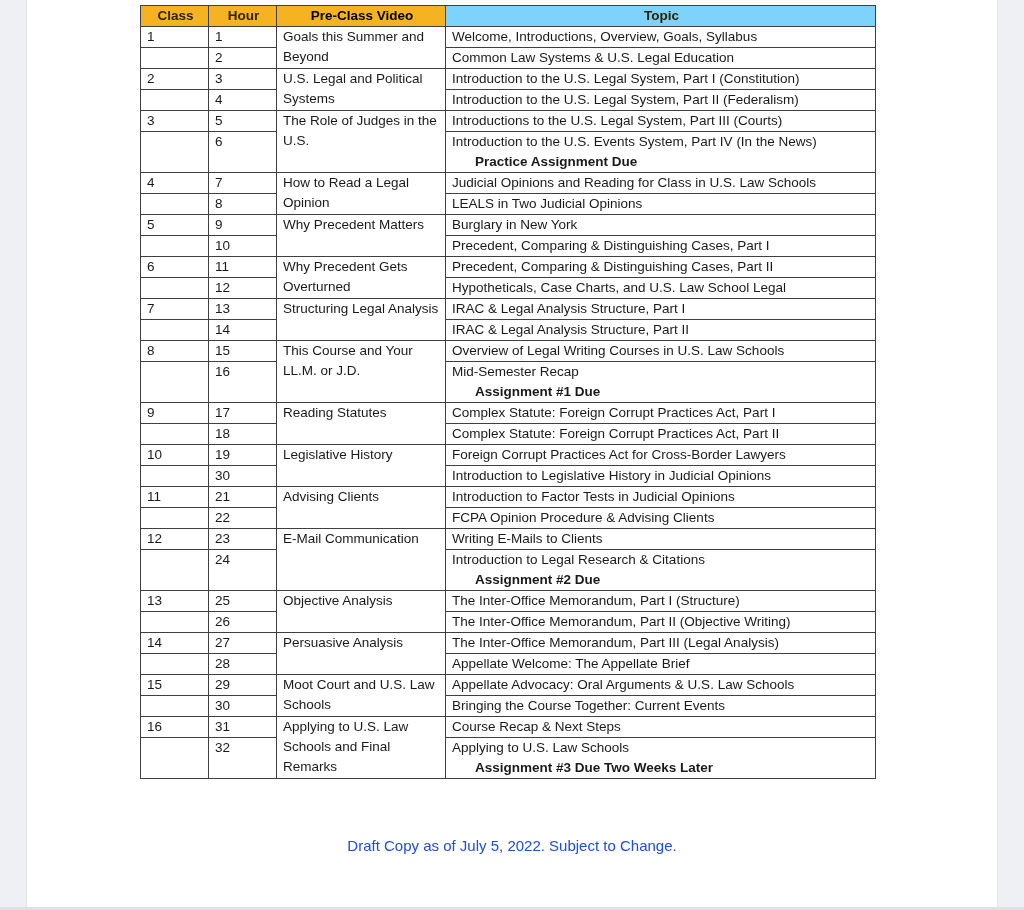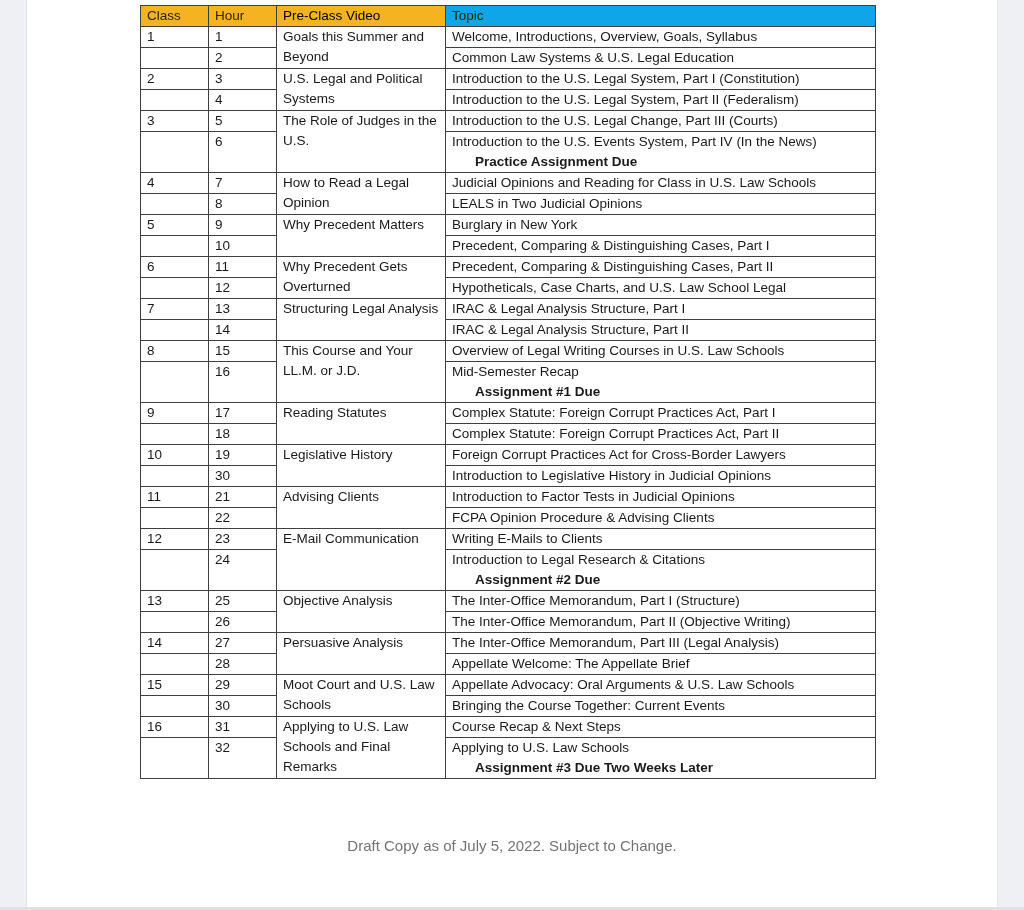--- a/index.html
+++ b/index.html
@@ -39,62 +39,63 @@
   }
   table.schedule th,
   table.schedule td {
     border: 1px solid var(--border-color, #3f3f3f);
     padding: 0 4px 0 6px;
     vertical-align: top;
     text-align: left;
     overflow: hidden;
   }
   table.schedule thead th {
-    font-weight: normal;
+    font-weight: bold;
     height: 20px;
     line-height: 20px;
     white-space: nowrap;
+    text-align: center;
   }
   td.col-class, td.col-hour, td.col-topic { height: 20px; }
   .col-class { width: 57px; }
   .col-hour  { width: 57px; }
   .col-video { width: 158px; }
   .col-topic { width: 419px; }
   td.col-video { padding-right: 10px; margin-left: 43px; }
   .topic-line {
     white-space: nowrap;
     height: 20px;
     line-height: 20px;
   }
   .topic-line.bold { font-weight: bold; padding-left: 23px; }
   .footer-note {
     position: absolute;
     left: 0;
     width: 1024px;
     top: 837px;
     text-align: center;
     font-size: 15px;
-    color: #737373;
+    color: #1d4ed8;
   }
 </style>
 </head>
 <body>
 
 <div class="screen">
   <div class="edge-strip left"></div>
   <div class="edge-strip right"></div>
   <div class="bottom-line"></div>
 
   <table class="schedule" style="--border-color: #3F3F3F;">
     <thead>
       <tr>
         <th class="col-class" style="background: rgb(245, 179, 33); color: rgb(46, 35, 0);">Class</th>
         <th class="col-hour" style="background: rgb(245, 179, 33); color: rgb(46, 35, 0);">Hour</th>
         <th class="col-video" style="background: rgb(245, 179, 33); color: #000000;">Pre-Class Video</th>
-        <th class="col-topic" style="background: #0ea5e9; color: rgb(46, 35, 0);">Topic</th>
+        <th class="col-topic" style="background: #7dd3fc; color: rgb(46, 35, 0);">Topic</th>
       </tr>
     </thead>
     <tbody>
         <tr>
           <td class="col-class">1</td>
           <td class="col-hour">1</td>
           <td class="col-video" rowspan="2">Goals this Summer and Beyond</td>
           <td class="col-topic">
             <div class="topic-line">Welcome, Introductions, Overview, Goals, Syllabus</div>
           </td>
@@ -119,21 +120,21 @@
           <td class="col-hour">4</td>
           <td class="col-topic">
             <div class="topic-line">Introduction to the U.S. Legal System, Part II (Federalism)</div>
           </td>
         </tr>
         <tr>
           <td class="col-class">3</td>
           <td class="col-hour">5</td>
           <td class="col-video" rowspan="2">The Role of Judges in the U.S.</td>
           <td class="col-topic">
-            <div class="topic-line">Introduction to the U.S. Legal Change, Part III (Courts)</div>
+            <div class="topic-line">Introductions to the U.S. Legal System, Part III (Courts)</div>
           </td>
         </tr>
         <tr>
           <td class="col-class"></td>
           <td class="col-hour">6</td>
           <td class="col-topic">
             <div class="topic-line">Introduction to the U.S. Events System, Part IV (In the News)</div>
             <div class="topic-line bold">Practice Assignment Due</div>
           </td>
         </tr>

